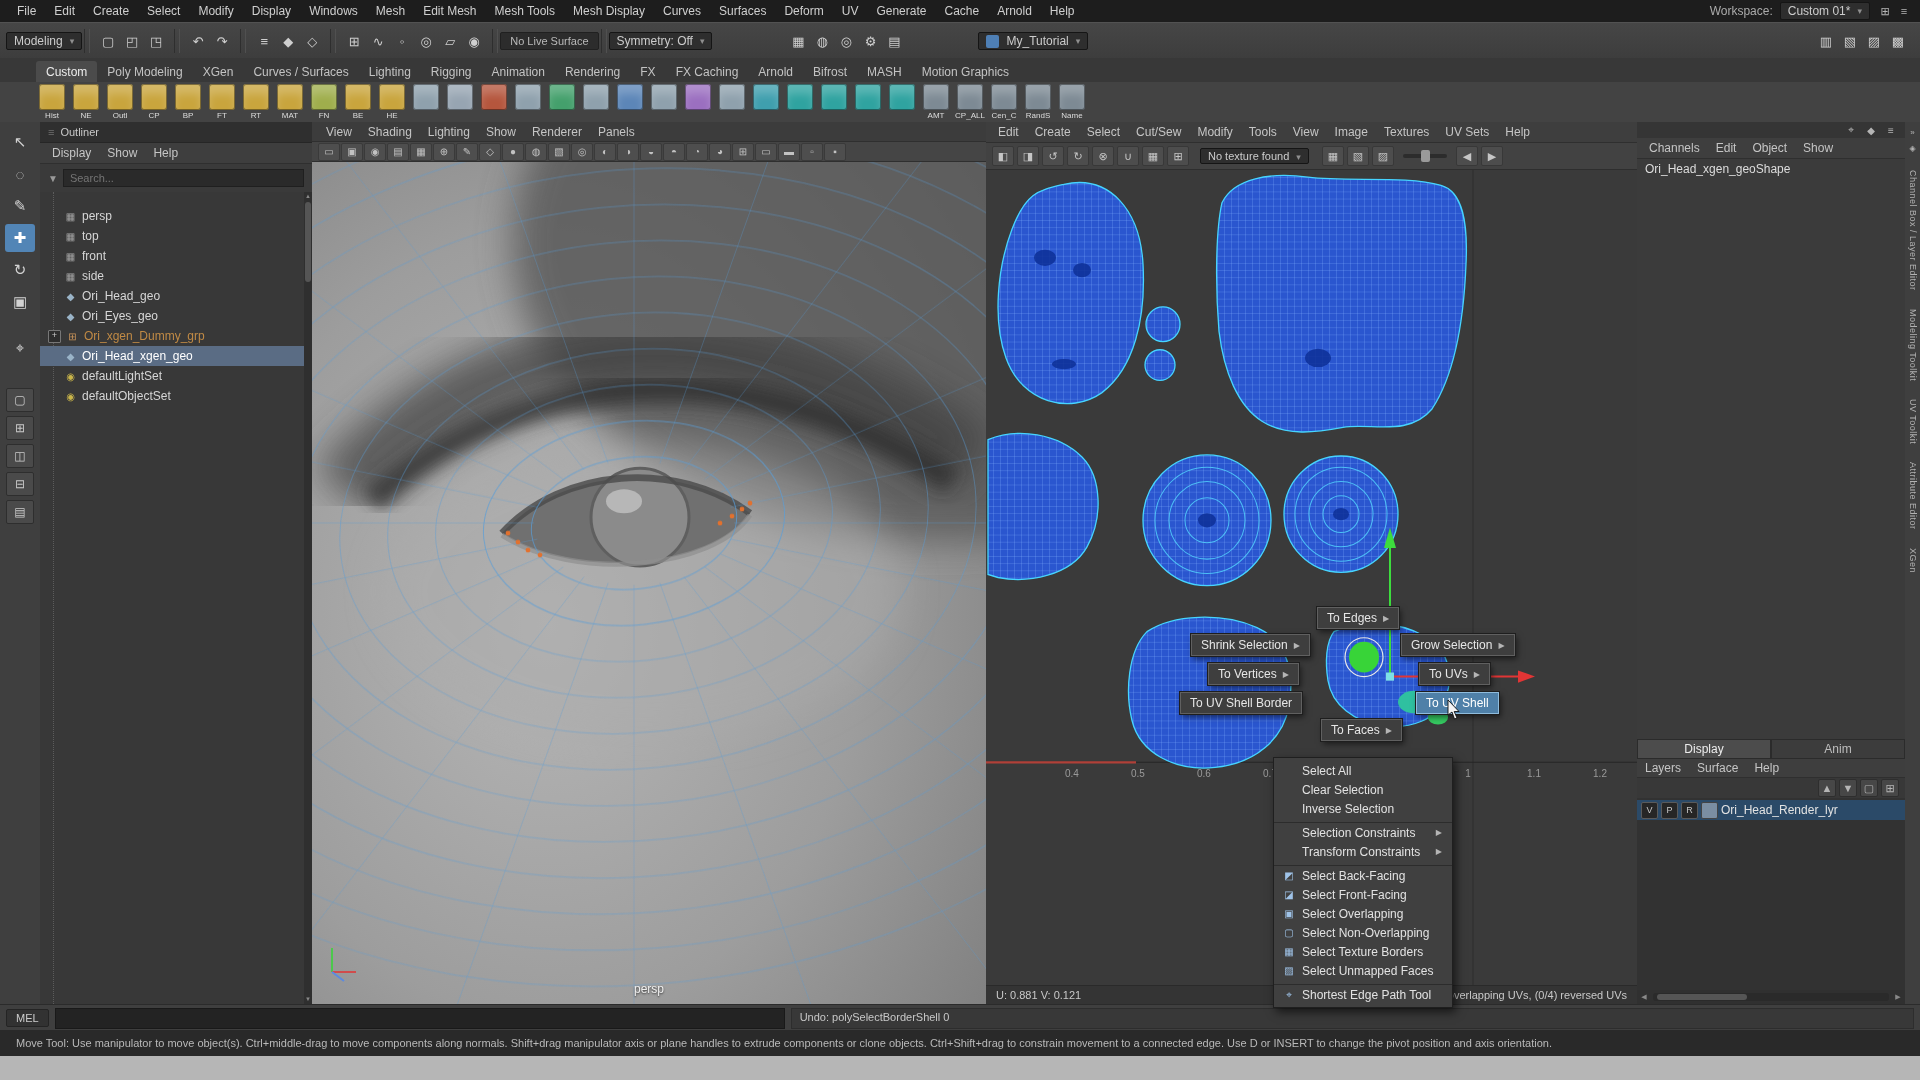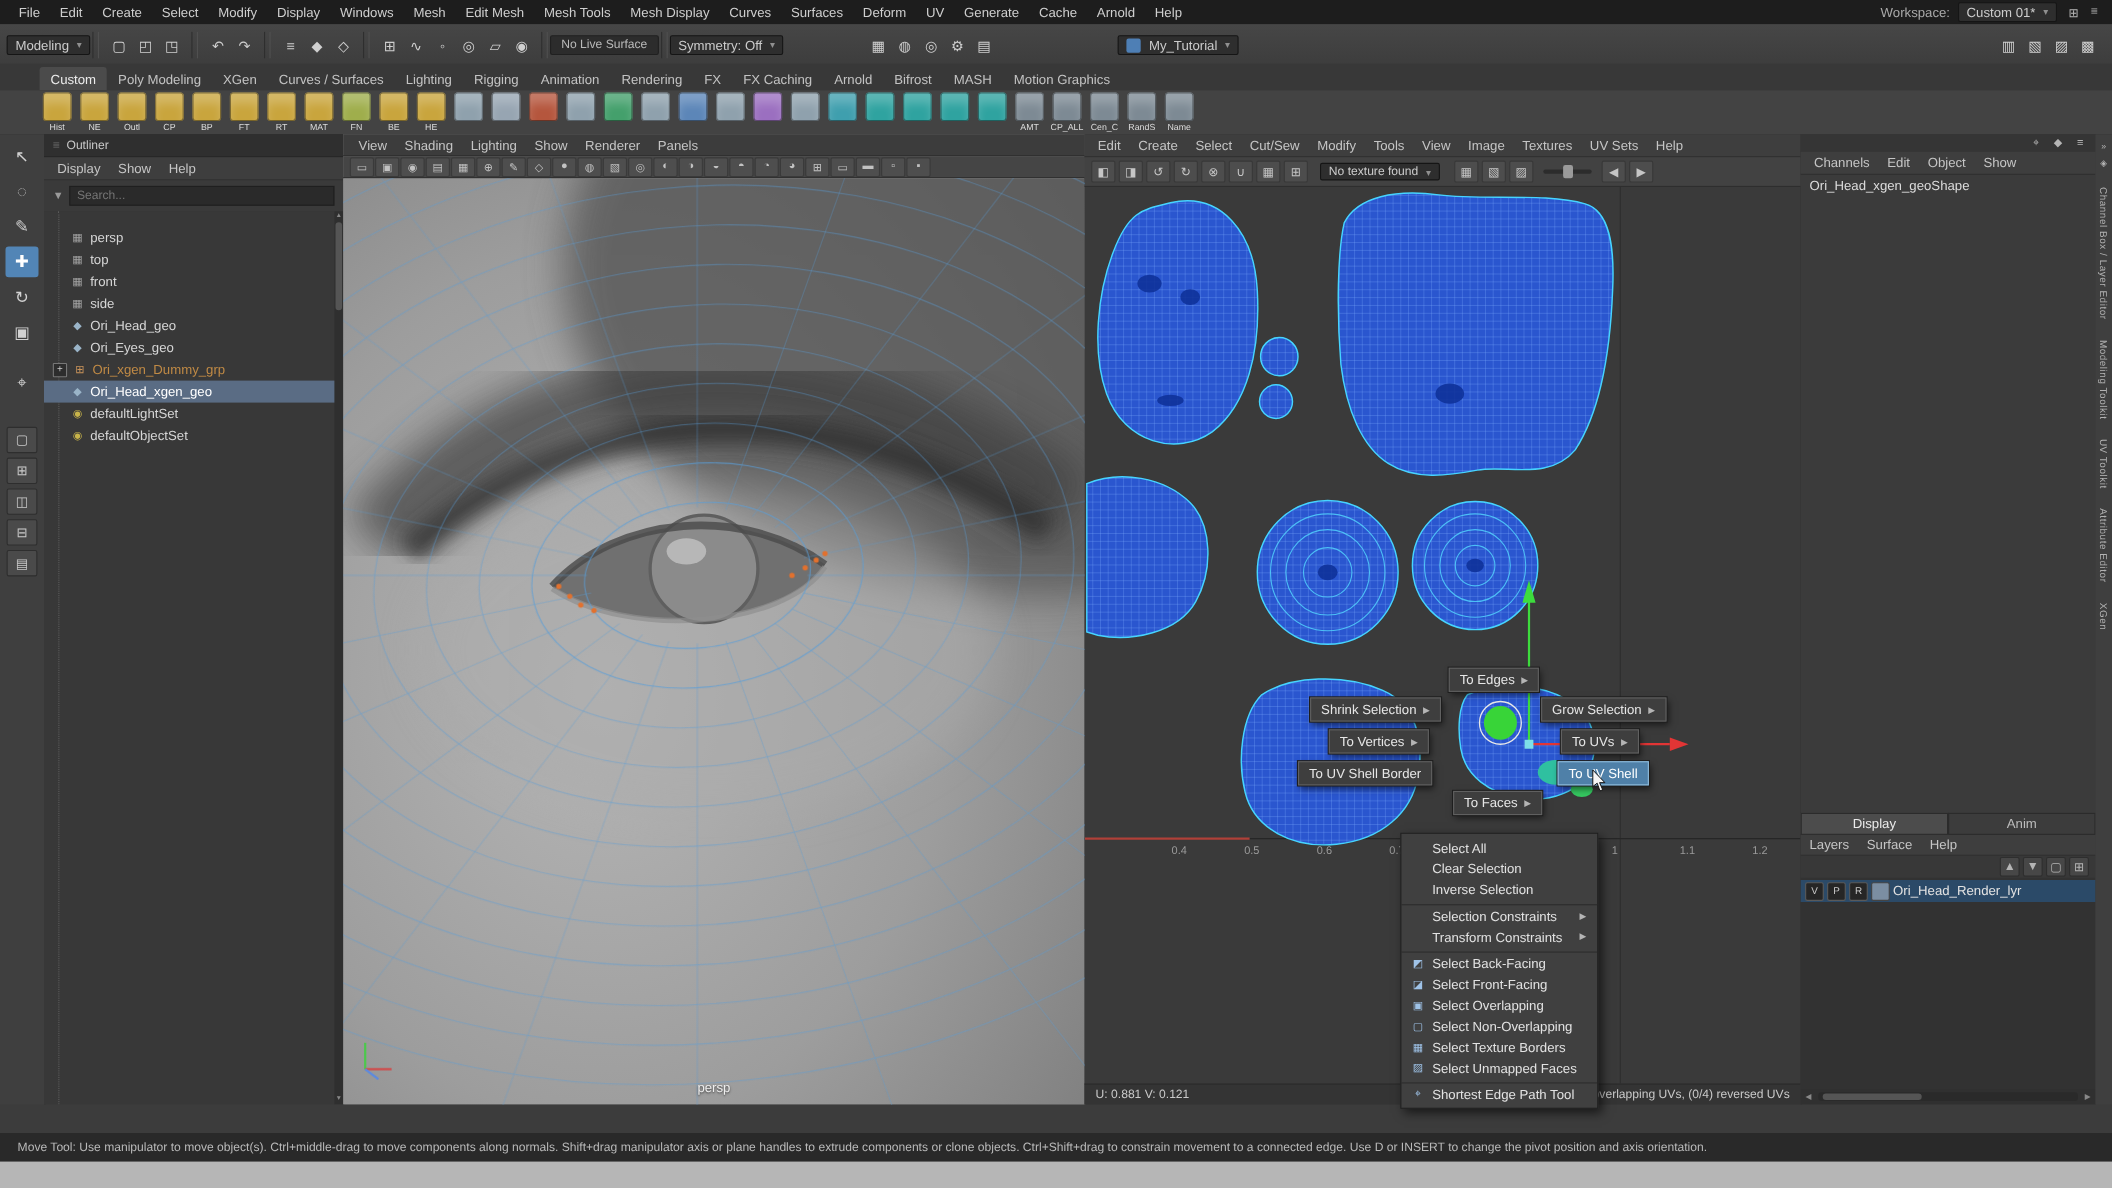--- a/index.html
+++ b/index.html
@@ -209,21 +209,21 @@
     <span class="dropdown">
         <span>Symmetry: Off</span>
       </span>
     <span class="sl-group" style="margin-left:70px">
         <span class="sl-icon">▦</span>
         <span class="sl-icon">◍</span>
         <span class="sl-icon">◎</span>
         <span class="sl-icon">⚙</span>
         <span class="sl-icon">▤</span>
       </span>
-    <span class="dropdown" style="margin-left:106px">
+    <span class="dropdown" style="margin-left:68px">
         <span class="proj-ic"></span>
         <span>My_Tutorial</span>
       </span>
     <span class="sl-group" style="margin-left:auto">
         <span class="sl-icon">▥</span>
         <span class="sl-icon">▧</span>
         <span class="sl-icon">▨</span>
         <span class="sl-icon">▩</span>
       </span>
   </div>
@@ -824,20 +824,25 @@
     <span style="display:flex;flex-direction:column;gap:18px;align-items:center">
 
     <span class="vtab">Channel Box / Layer Editor</span>
         <span class="vtab">Modeling Toolkit</span>
         <span class="vtab">UV Toolkit</span>
         <span class="vtab">Attribute Editor</span>
         <span class="vtab">XGen</span>
       </span>
   </aside>
 
+  <div id="command-line">
+    <span class="mel-label">MEL</span>
+    <input class="mel-input" style="">
+    <div class="mel-result">Undo: polySelectBorderShell 0</div>
+  </div>
 
   <div id="help-line">Move Tool: Use manipulator to move object(s). Ctrl+middle-drag to move components along normals. Shift+drag manipulator axis or plane handles to extrude components or clone objects. Ctrl+Shift+drag to constrain movement to a connected edge. Use D or INSERT to change the pivot position and axis orientation.</div>
 
   <div id="taskbar"></div>
 
   <div id="overlays">
     <div class="mm-btn mm-n">
         <span class="lbl">To Edges</span>
         <span class="arr">▶</span>
       </div>

